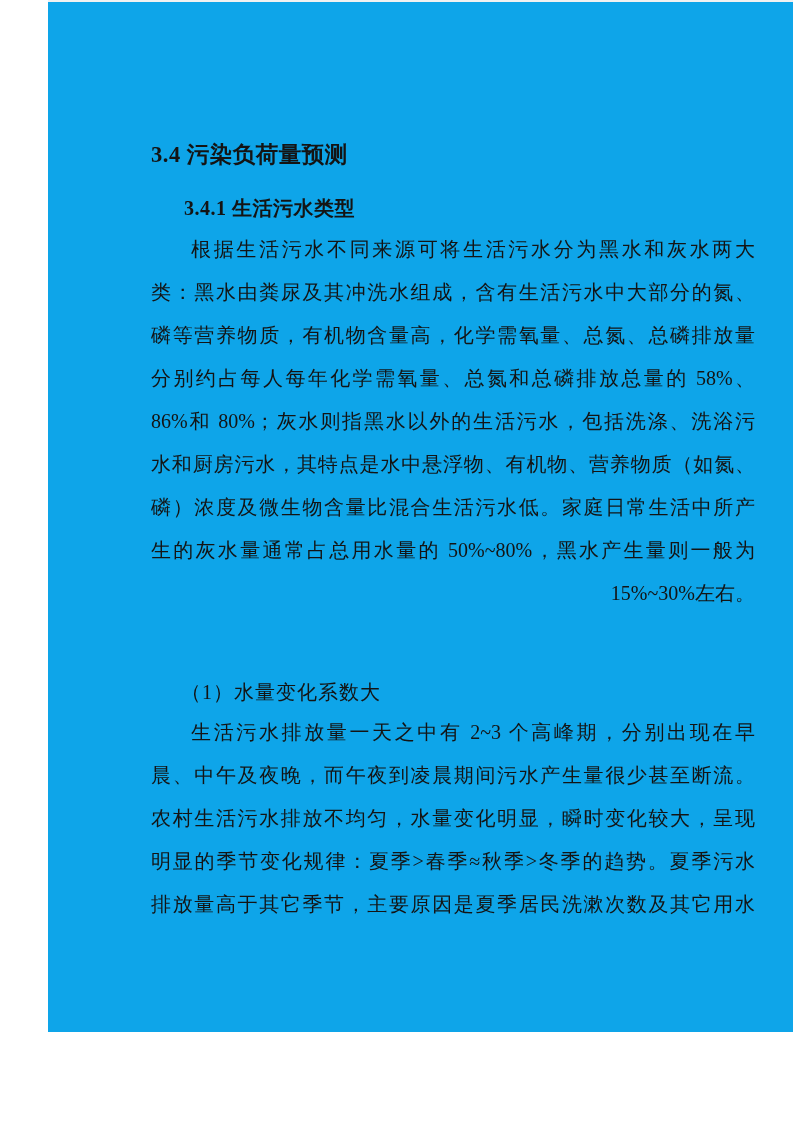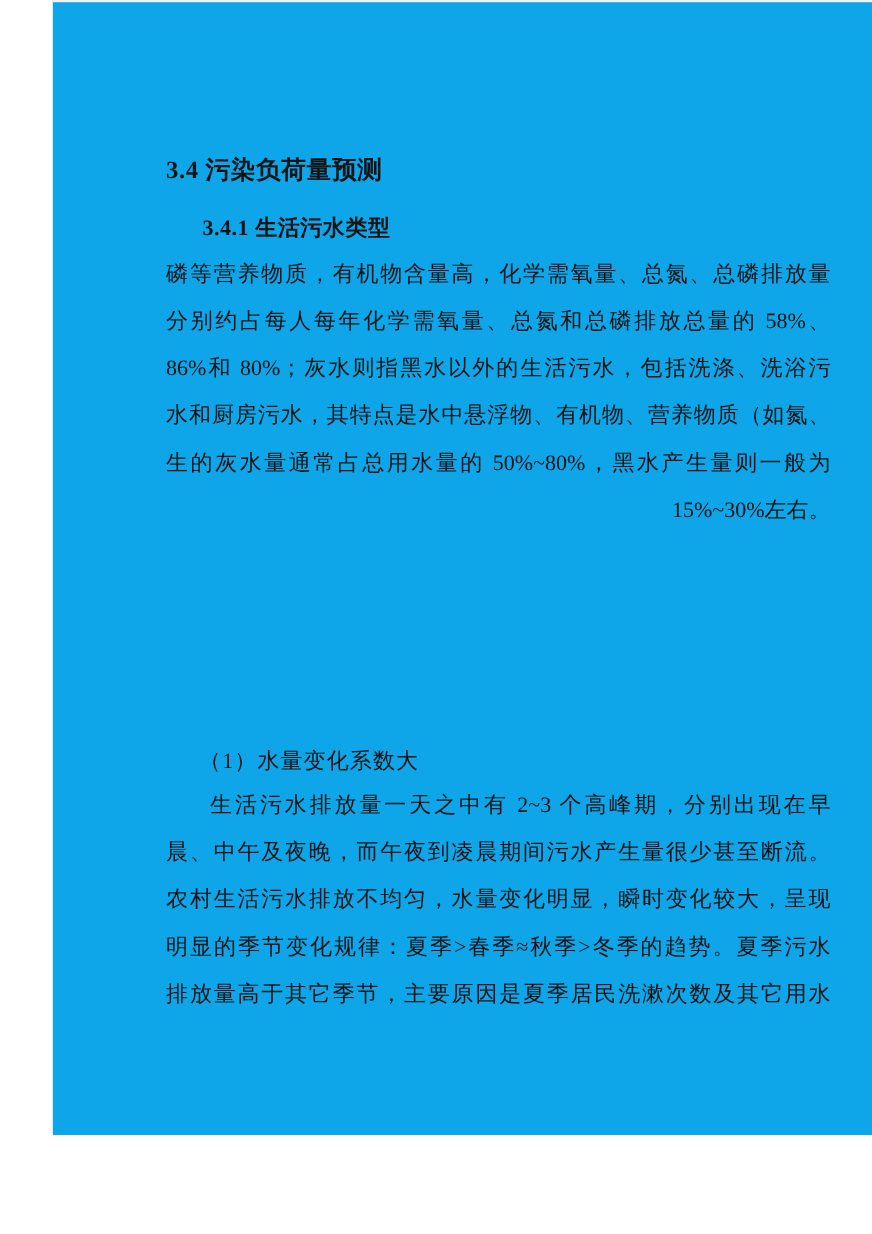--- a/index.html
+++ b/index.html
@@ -84,24 +84,27 @@
 </head>
 <body>
 
 <div class="page">
 
   <h1 class="h1">3.4 污染负荷量预测</h1>
 
   <h2 class="h2 h2-341">3.4.1 生活污水类型</h2>
 
   <div class="para para-1">
+    <div class="tline jline indent">根据生活污水不同来源可将生活污水分为黑水和灰水两大</div>
+    <div class="tline jline">类：黑水由粪尿及其冲洗水组成，含有生活污水中大部分的氮、</div>
     <div class="tline jline">磷等营养物质，有机物含量高，化学需氧量、总氮、总磷排放量</div>
     <div class="tline jline">分别约占每人每年化学需氧量、总氮和总磷排放总量的 58%、</div>
     <div class="tline jline">86%和 80%；灰水则指黑水以外的生活污水，包括洗涤、洗浴污</div>
     <div class="tline jline">水和厨房污水，其特点是水中悬浮物、有机物、营养物质（如氮、</div>
+    <div class="tline jline">磷）浓度及微生物含量比混合生活污水低。家庭日常生活中所产</div>
     <div class="tline jline">生的灰水量通常占总用水量的 50%~80%，黑水产生量则一般为</div>
     <div class="tline lline">15%~30%左右。</div>
   </div>
 
 
   <div class="item-line">（1）水量变化系数大</div>
 
   <div class="para para-2">
     <div class="tline jline indent">生活污水排放量一天之中有 2~3 个高峰期，分别出现在早</div>
     <div class="tline jline">晨、中午及夜晚，而午夜到凌晨期间污水产生量很少甚至断流。</div>

